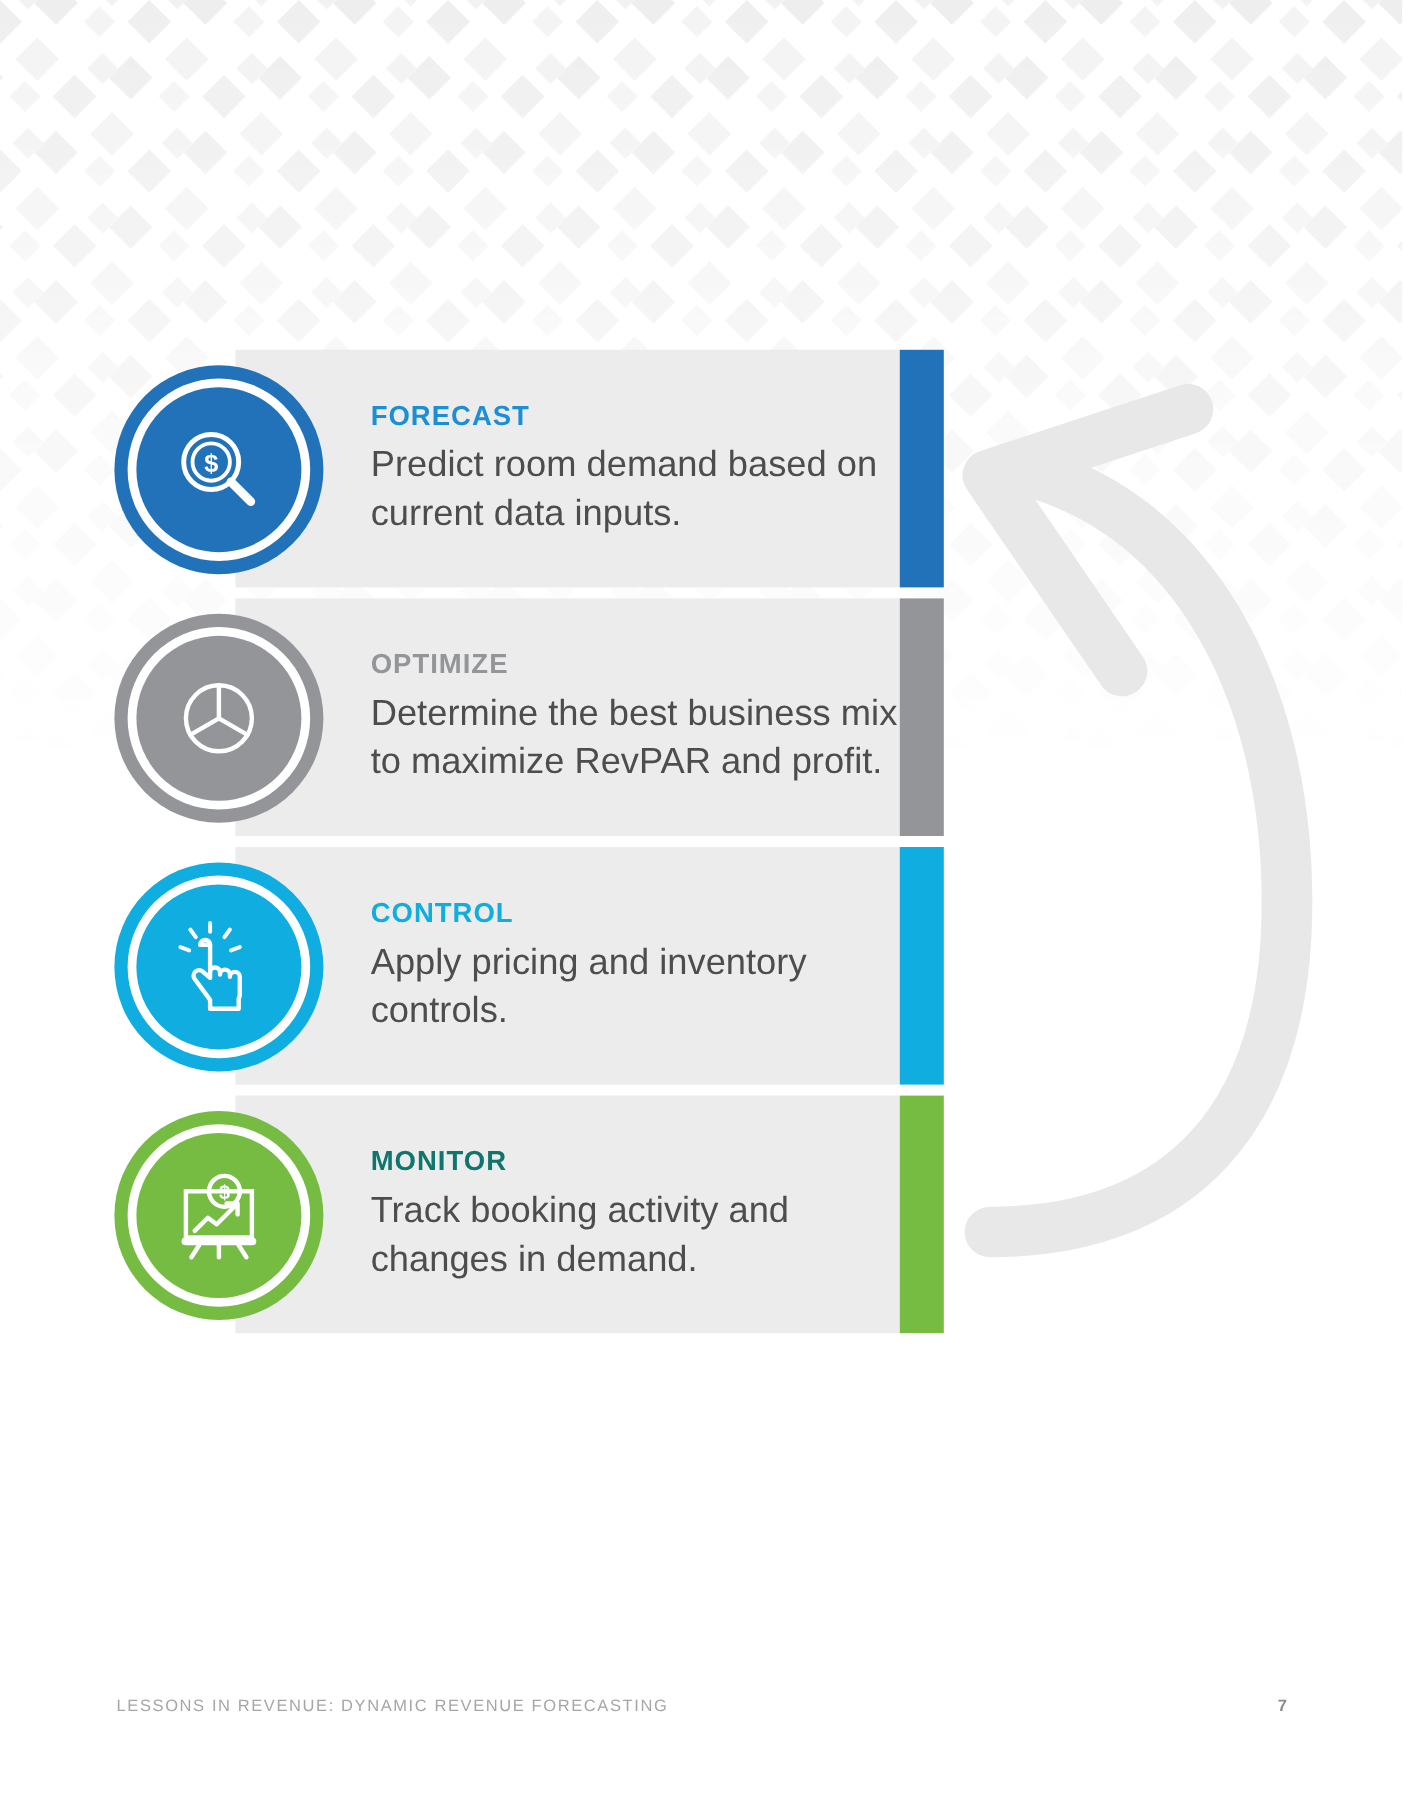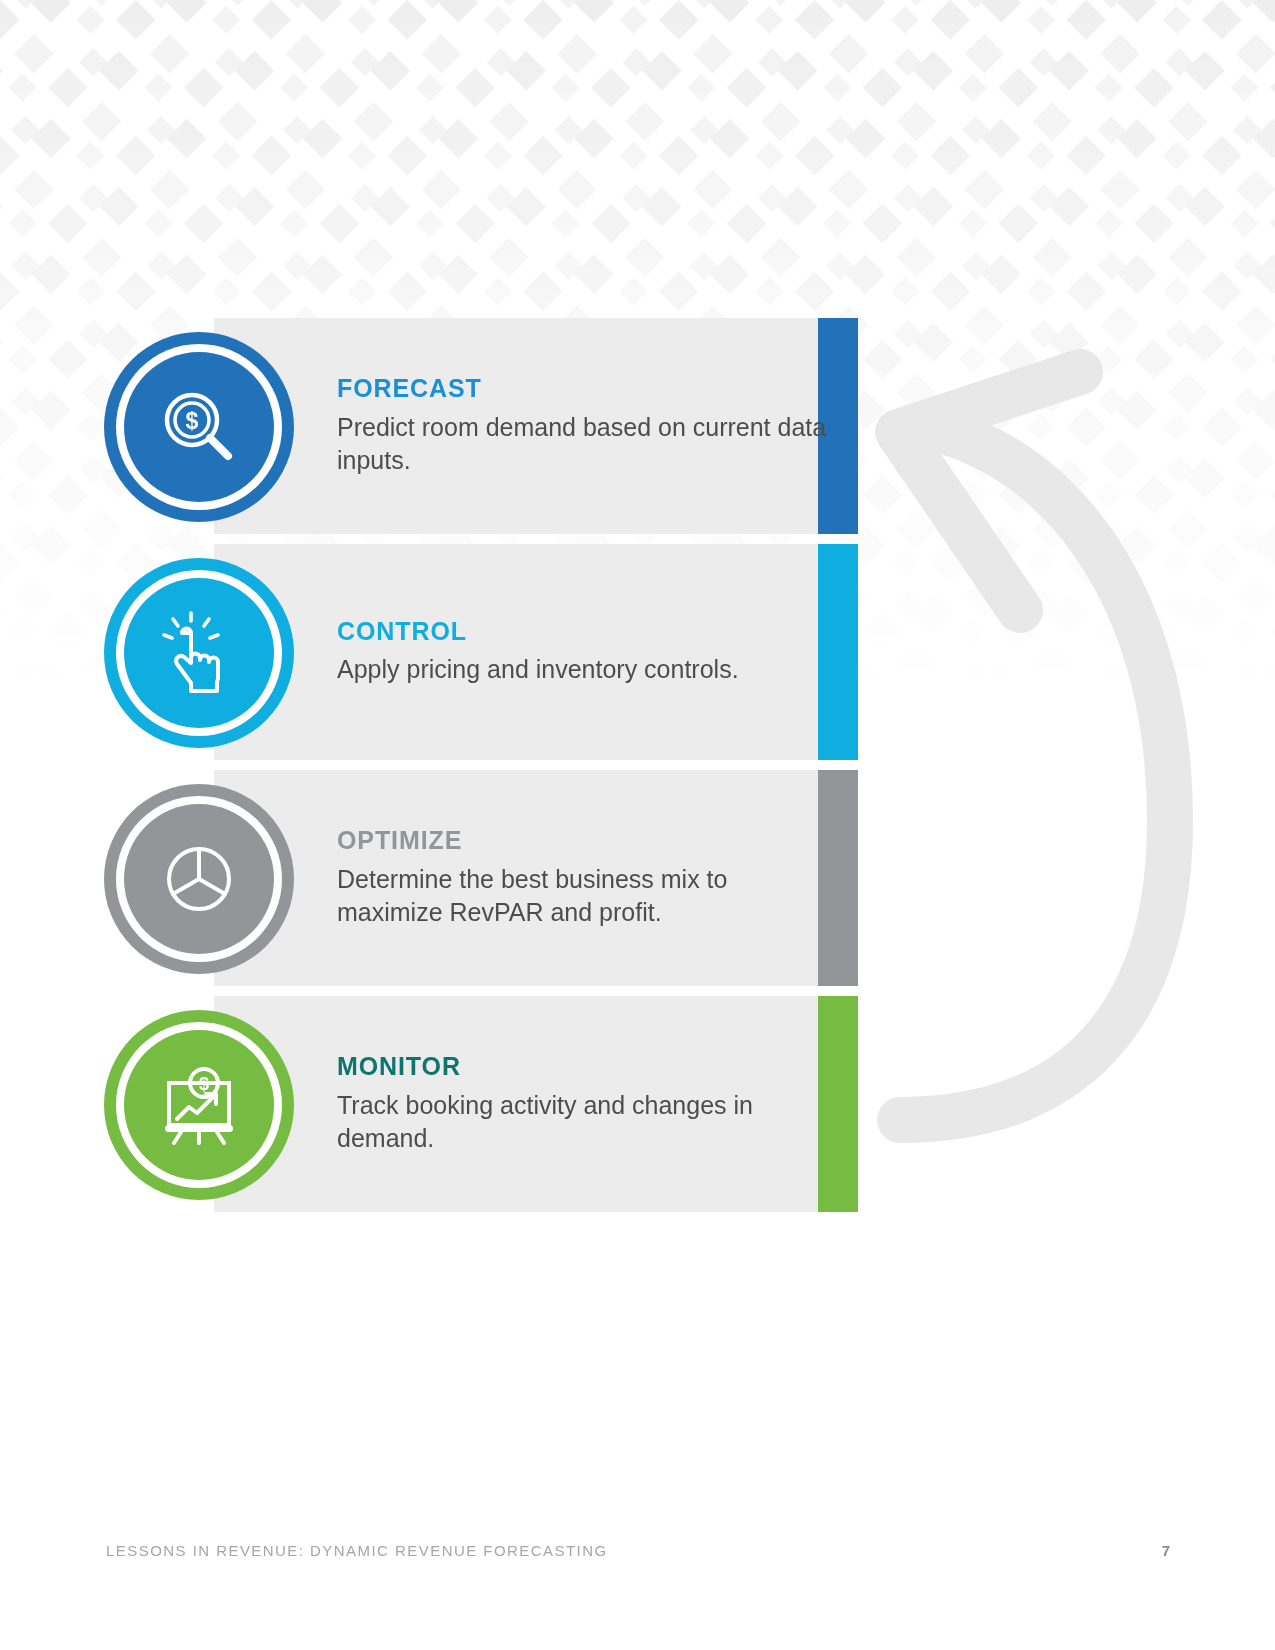--- a/index.html
+++ b/index.html
@@ -124,21 +124,21 @@
     margin-left: 31px;
   }
   .step-title {
     font-size: 25px;
     font-weight: bold;
     letter-spacing: 0.9px;
     margin: 0 0 8px 0;
     line-height: 1.1;
   }
   .step-desc {
-    font-size: 25px;
+    font-size: 33px;
     color: #4d4d4d;
     line-height: 1.32;
     margin: 0;
     font-weight: 400;
   }
 
   
   #footer {
     position: absolute;
     left: 0;
@@ -214,20 +214,44 @@
             <line x1="53" y1="53" x2="71" y2="71" stroke="#fff" stroke-width="8" stroke-linecap="round"></line>
             <text x="35" y="44" text-anchor="middle" fill="#fff" font-family="Liberation Sans, sans-serif" font-size="23" font-weight="bold">$</text>
           </svg>
         </span>
       </div>
     </div>
 
     <div class="text-block">
       <div class="step-title" style="color: rgb(27, 143, 214);">FORECAST</div>
       <div class="step-desc" style="color: rgb(77, 77, 77);">Predict room demand based on current data inputs.</div>
+    </div>
+  </div>
+
+  <div class="step">
+    <div class="panel" style="background: rgb(236, 236, 236);"></div>
+    <div class="colorbar" style="background: rgb(147, 149, 152);"></div>
+
+    <div class="badge" style="background: rgb(147, 149, 152);">
+      <div class="ring-gap"></div>
+      <div class="disc" style="background: rgb(147, 149, 152);">
+        <span class="glyph">
+          <svg viewBox="0 0 84 84" aria-hidden="true">
+            <circle cx="42" cy="42" r="30" fill="none" stroke="#fff" stroke-width="4"></circle>
+            <line x1="42" y1="42" x2="42" y2="12" stroke="#fff" stroke-width="4" stroke-linecap="round"></line>
+            <line x1="42" y1="42" x2="68" y2="57" stroke="#fff" stroke-width="4" stroke-linecap="round"></line>
+            <line x1="42" y1="42" x2="16" y2="57" stroke="#fff" stroke-width="4" stroke-linecap="round"></line>
+          </svg>
+        </span>
+      </div>
+    </div>
+
+    <div class="text-block">
+      <div class="step-title" style="color: rgb(147, 149, 152);">OPTIMIZE</div>
+      <div class="step-desc" style="color: rgb(77, 77, 77);">Determine the best business mix to maximize RevPAR and profit.</div>
     </div>
   </div>
 
   <div class="step">
     <div class="panel" style="background: rgb(236, 236, 236);"></div>
     <div class="colorbar" style="background: rgb(15, 173, 224);"></div>
 
     <div class="badge" style="background: rgb(15, 173, 224);">
       <div class="ring-gap"></div>
       <div class="disc" style="background: rgb(15, 173, 224);">
@@ -263,44 +287,20 @@
     </div>
 
     <div class="text-block">
       <div class="step-title" style="color: rgb(15, 173, 224);">CONTROL</div>
       <div class="step-desc" style="color: rgb(77, 77, 77);">Apply pricing and inventory controls.</div>
     </div>
   </div>
 
   <div class="step">
     <div class="panel" style="background: rgb(236, 236, 236);"></div>
-    <div class="colorbar" style="background: rgb(147, 149, 152);"></div>
-
-    <div class="badge" style="background: rgb(147, 149, 152);">
-      <div class="ring-gap"></div>
-      <div class="disc" style="background: rgb(147, 149, 152);">
-        <span class="glyph">
-          <svg viewBox="0 0 84 84" aria-hidden="true">
-            <circle cx="42" cy="42" r="30" fill="none" stroke="#fff" stroke-width="4"></circle>
-            <line x1="42" y1="42" x2="42" y2="12" stroke="#fff" stroke-width="4" stroke-linecap="round"></line>
-            <line x1="42" y1="42" x2="68" y2="57" stroke="#fff" stroke-width="4" stroke-linecap="round"></line>
-            <line x1="42" y1="42" x2="16" y2="57" stroke="#fff" stroke-width="4" stroke-linecap="round"></line>
-          </svg>
-        </span>
-      </div>
-    </div>
-
-    <div class="text-block">
-      <div class="step-title" style="color: rgb(147, 149, 152);">OPTIMIZE</div>
-      <div class="step-desc" style="color: rgb(77, 77, 77);">Determine the best business mix to maximize RevPAR and profit.</div>
-    </div>
-  </div>
-
-  <div class="step">
-    <div class="panel" style="background: rgb(236, 236, 236);"></div>
     <div class="colorbar" style="background: rgb(118, 188, 67);"></div>
 
     <div class="badge" style="background: rgb(118, 188, 67);">
       <div class="ring-gap"></div>
       <div class="disc" style="background: rgb(118, 188, 67);">
         <span class="glyph">
           <svg viewBox="0 0 84 84" aria-hidden="true">
 
             <rect x="12" y="20" width="60" height="42" fill="none" stroke="#fff" stroke-width="4"></rect>
 

